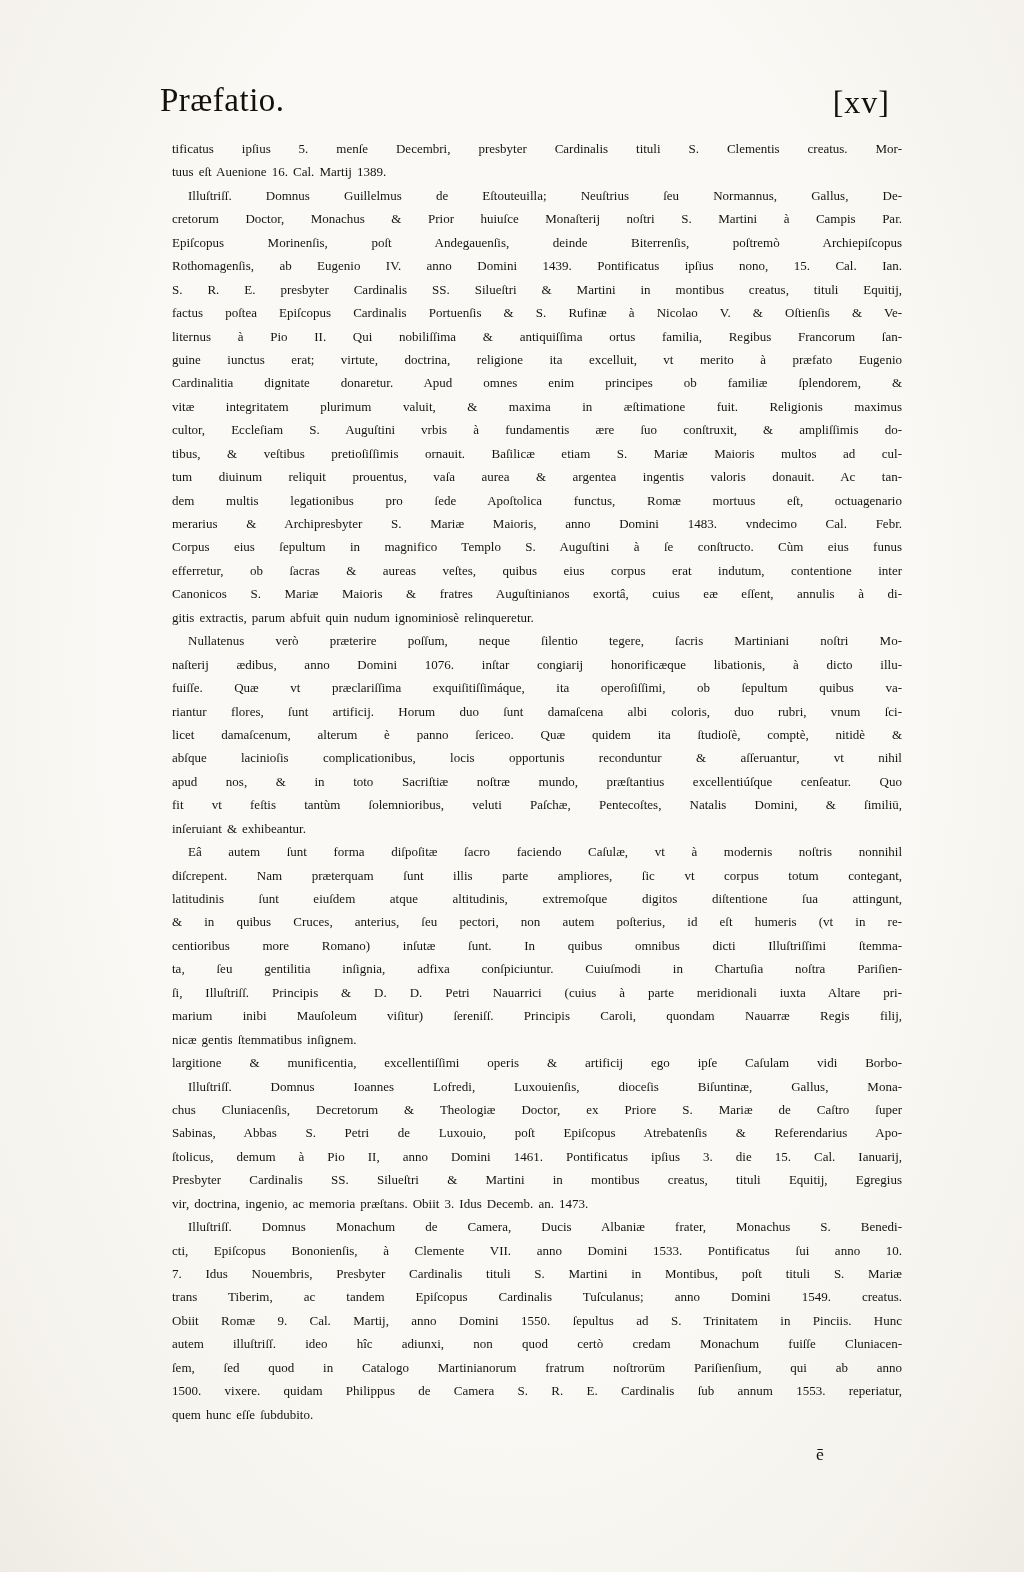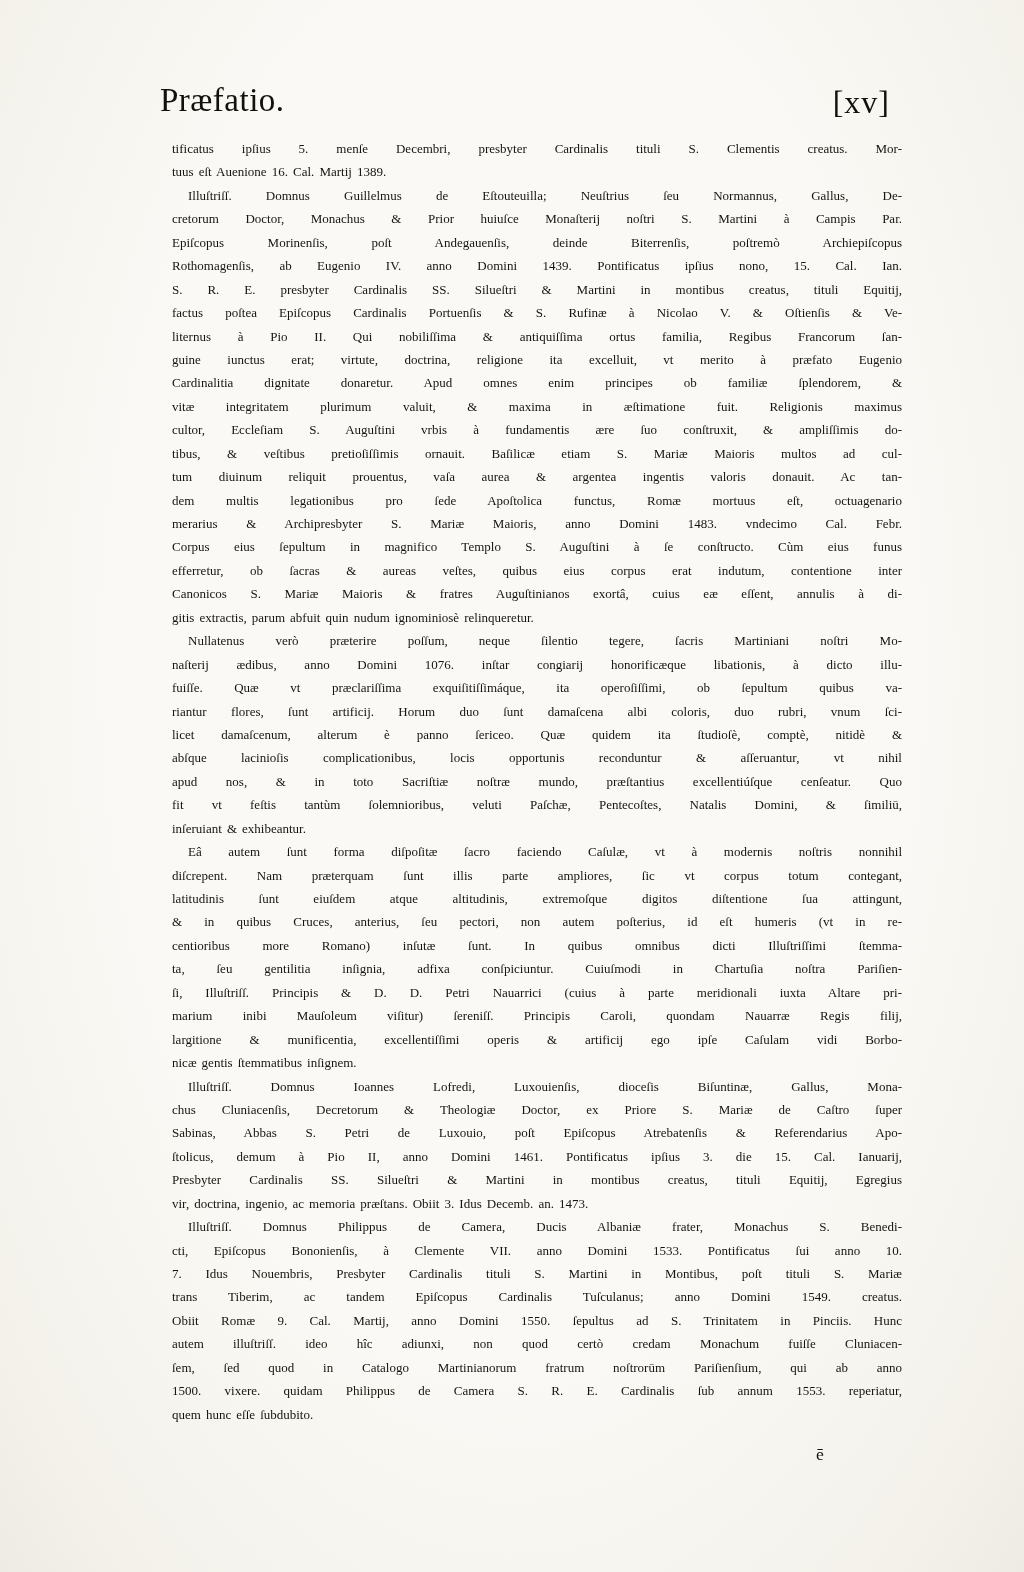--- a/index.html
+++ b/index.html
@@ -114,33 +114,33 @@
       </div>
       <div class="para">
         <div class="line first-indented">Eâ autem ſunt forma diſpoſitæ ſacro faciendo Caſulæ, vt à modernis noſtris nonnihil</div>
         <div class="line">diſcrepent. Nam præterquam ſunt illis parte ampliores, ſic vt corpus totum contegant,</div>
         <div class="line">latitudinis ſunt eiuſdem atque altitudinis, extremoſque digitos diſtentione ſua attingunt,</div>
         <div class="line">&amp; in quibus Cruces, anterius, ſeu pectori, non autem poſterius, id eſt humeris (vt in re-</div>
         <div class="line">centioribus more Romano) inſutæ ſunt. In quibus omnibus dicti Illuſtriſſimi ſtemma-</div>
         <div class="line">ta, ſeu gentilitia inſignia, adfixa conſpiciuntur. Cuiuſmodi in Chartuſia noſtra Pariſien-</div>
         <div class="line">ſi, Illuſtriſſ. Principis &amp; D. D. Petri Nauarrici (cuius à parte meridionali iuxta Altare pri-</div>
         <div class="line">marium inibi Mauſoleum viſitur) ſereniſſ. Principis Caroli, quondam Nauarræ Regis filij,</div>
+        <div class="line last">nicæ gentis ſtemmatibus inſignem.</div>
         <div class="line">largitione &amp; munificentia, excellentiſſimi operis &amp; artificij ego ipſe Caſulam vidi Borbo-</div>
-        <div class="line last">nicæ gentis ſtemmatibus inſignem.</div>
       </div>
       <div class="para">
         <div class="line first-indented">Illuſtriſſ. Domnus Ioannes Lofredi, Luxouienſis, dioceſis Biſuntinæ, Gallus, Mona-</div>
         <div class="line">chus Cluniacenſis, Decretorum &amp; Theologiæ Doctor, ex Priore S. Mariæ de Caſtro ſuper</div>
         <div class="line">Sabinas, Abbas S. Petri de Luxouio, poſt Epiſcopus Atrebatenſis &amp; Referendarius Apo-</div>
         <div class="line">ſtolicus, demum à Pio II, anno Domini 1461. Pontificatus ipſius 3. die 15. Cal. Ianuarij,</div>
         <div class="line">Presbyter Cardinalis SS. Silueſtri &amp; Martini in montibus creatus, tituli Equitij, Egregius</div>
         <div class="line last">vir, doctrina, ingenio, ac memoria præſtans. Obiit 3. Idus Decemb. an. 1473.</div>
       </div>
       <div class="para">
-        <div class="line first-indented">Illuſtriſſ. Domnus Philippus de Camera, Ducis Albaniæ frater, Monachus S. Benedi-</div>
+        <div class="line first-indented">Illuſtriſſ. Domnus Monachum de Camera, Ducis Albaniæ frater, Monachus S. Benedi-</div>
         <div class="line">cti, Epiſcopus Bononienſis, à Clemente VII. anno Domini 1533. Pontificatus ſui anno 10.</div>
         <div class="line">7. Idus Nouembris, Presbyter Cardinalis tituli S. Martini in Montibus, poſt tituli S. Mariæ</div>
         <div class="line">trans Tiberim, ac tandem Epiſcopus Cardinalis Tuſculanus; anno Domini 1549. creatus.</div>
         <div class="line">Obiit Romæ 9. Cal. Martij, anno Domini 1550. ſepultus ad S. Trinitatem in Pinciis. Hunc</div>
         <div class="line">autem illuſtriſſ. ideo hîc adiunxi, non quod certò credam Monachum fuiſſe Cluniacen-</div>
         <div class="line">ſem, ſed quod in Catalogo Martinianorum fratrum noſtrorūm Pariſienſium, qui ab anno</div>
         <div class="line">1500. vixere. quidam Philippus de Camera S. R. E. Cardinalis ſub annum 1553. reperiatur,</div>
         <div class="line last">quem hunc eſſe ſubdubito.</div>
       </div>
     </div>

